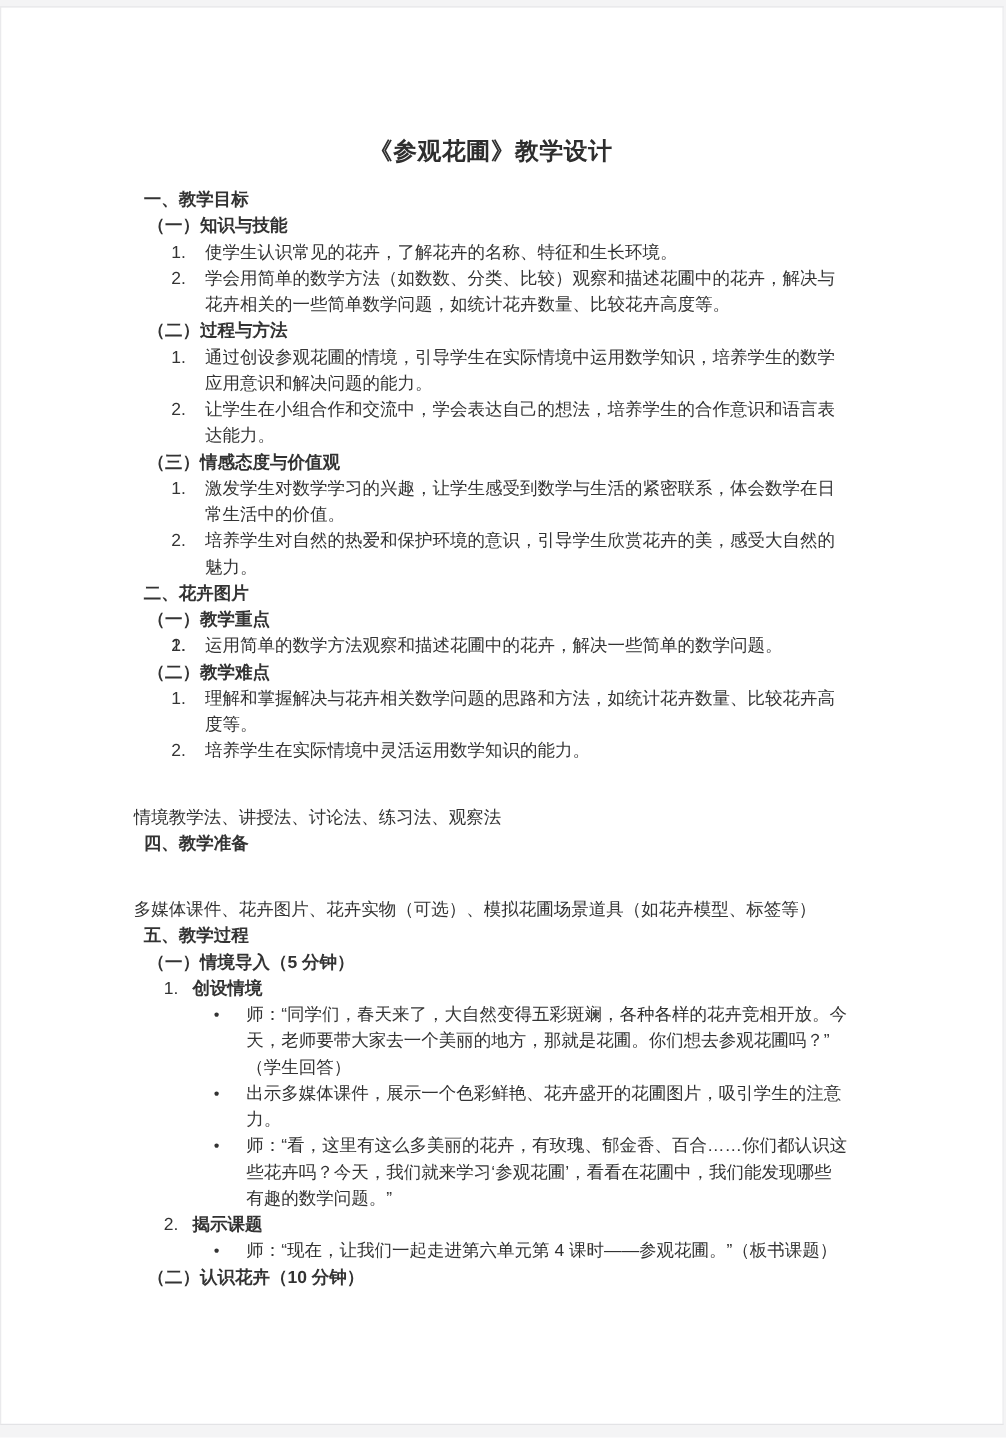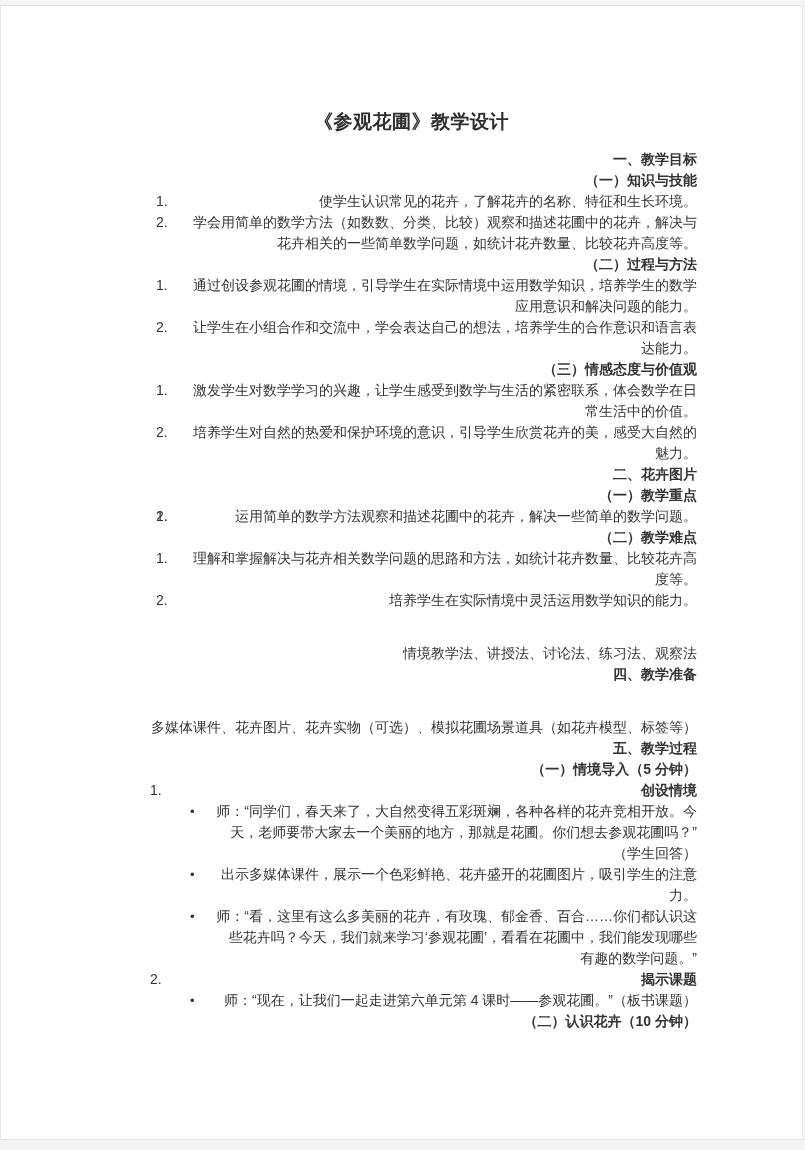--- a/index.html
+++ b/index.html
@@ -21,40 +21,39 @@
     width: 803px;
     height: 1135px;
     background: #ffffff;
     border: 1px solid #eaeaec;
     border-top-color: #e3e3e6;
     border-bottom-color: #e3e3e6;
     box-sizing: border-box;
   }
   .content {
     position: absolute;
-    left: 125px;
+    left: 106px;
     top: 102px;
     width: 571px;
     color: #333333;
     font-size: 14px;
     line-height: 21px;
   }
   .doc-title {
     font-size: 19px;
     font-weight: bold;
     text-align: center;
     line-height: 28px;
     margin: 0 0 13px 0;
     color: #2e2e2e;
     letter-spacing: 0.5px;
   }
   .block {
     position: relative;
     margin: 0;
-    text-align: right;
   }
   .block .marker {
     position: absolute;
     top: 0;
   }
   .h1 {
     padding-left: 8px;
     font-weight: bold;
   }
   .h2 {

